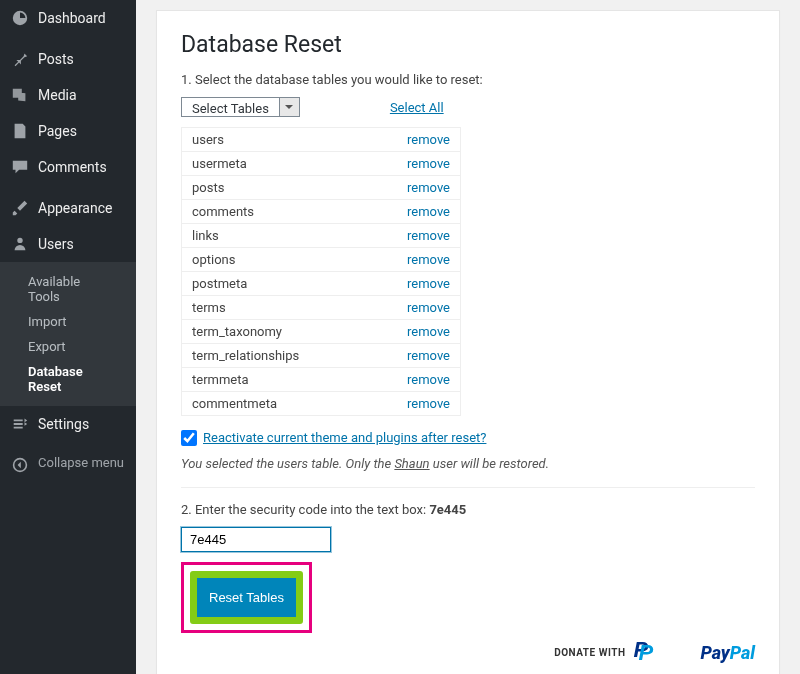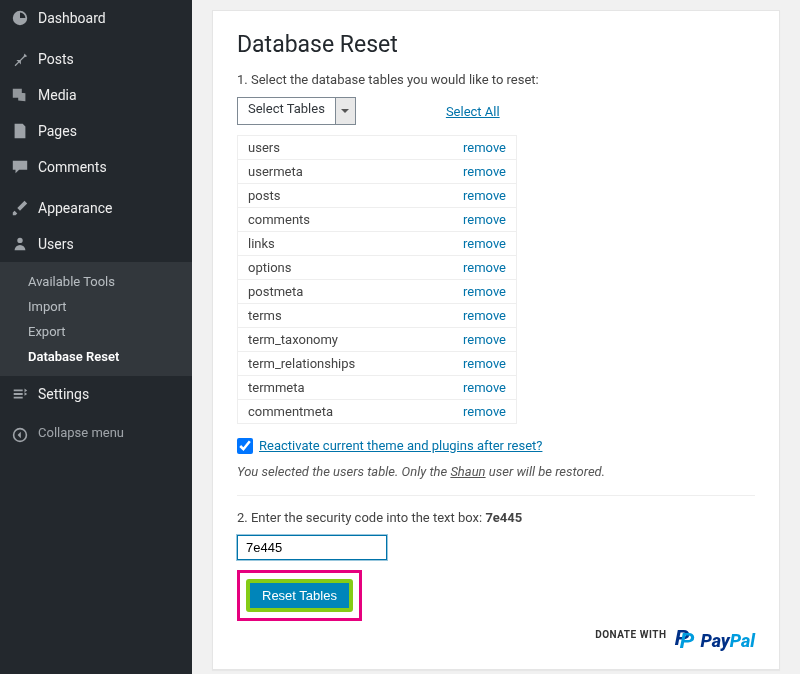--- a/index.html
+++ b/index.html
@@ -7,21 +7,21 @@
   font-family: -apple-system, BlinkMacSystemFont, "Segoe UI", Roboto, Oxygen-Sans, Ubuntu, Cantarell, "Helvetica Neue", sans-serif;
   font-size: 13px;
   color: #444;
   background: #f1f1f1;
   width: 800px;
   height: 674px;
   overflow: hidden;
   display: flex;
 }
 .sidebar {
-  width: 192px;
+  width: 136px;
   background: #23282d;
   color: #eee;
   flex-shrink: 0;
   height: 100%;
   font-size: 14px;
 }
 .sidebar-item {
   display: flex;
   align-items: center;
   padding: 8px 8px 8px 10px;
@@ -105,21 +105,21 @@
   display: flex;
   align-items: center;
   gap: 90px;
   margin-bottom: 10px;
 }
 .faux-select {
   display: flex;
   align-items: stretch;
   border: 1px solid #7e8993;
   background: #fff;
-  height: 28px;
+  height: 20px;
   cursor: pointer;
 }
 .faux-select .sel-label {
   padding: 3px 10px;
   font-size: 13px;
   color: #32373c;
 }
 .faux-select .sel-arrow {
   width: 20px;
   border-left: 1px solid #7e8993;
@@ -177,29 +177,30 @@
   display: block;
 }
 .reset-wrap {
   display: inline-block;
   border: 3px solid #e6007e;
   padding: 6px;
   margin-top: 10px;
 }
 .reset-btn {
   background: #0085ba;
-  border: 4px solid #84cc16;
+  border: 7px solid #84cc16;
   color: #fff;
-  padding: 5px 12px;
+  padding: 12px 12px;
   font-size: 13px;
   border-radius: 3px;
   cursor: pointer;
 }
 .donate {
   display: flex;
+  align-items: center;
   justify-content: flex-end;
   gap: 8px;
   margin-top: 8px;
 }
 .donate-label {
   font-size: 10px;
   font-weight: 700;
   letter-spacing: 0.5px;
   color: #333;
 }
@@ -216,21 +217,21 @@
 }
 .paypal .p1, .paypal .p2 {
   position: absolute;
   font-family: Arial, sans-serif;
   font-weight: 900;
   font-size: 22px;
   line-height: 22px;
 }
 .paypal .p1 { color: #003087; left: 0; top: -2px; }
 .paypal .p2 { color: #009cde; left: 5px; top: 1px; }
-.paypal .pay { color: #003087; }
+.paypal .pay { color: #003087; margin-left: 41px; }
 .paypal .pal { color: #009cde; }
 svg { display: block; }
 </style>
 </head>
 <body>
 
 <div class="sidebar">
   <div class="sidebar-item">
     <span class="icon">
         <svg width="18" height="18" viewBox="0 0 20 20" fill="currentColor">

